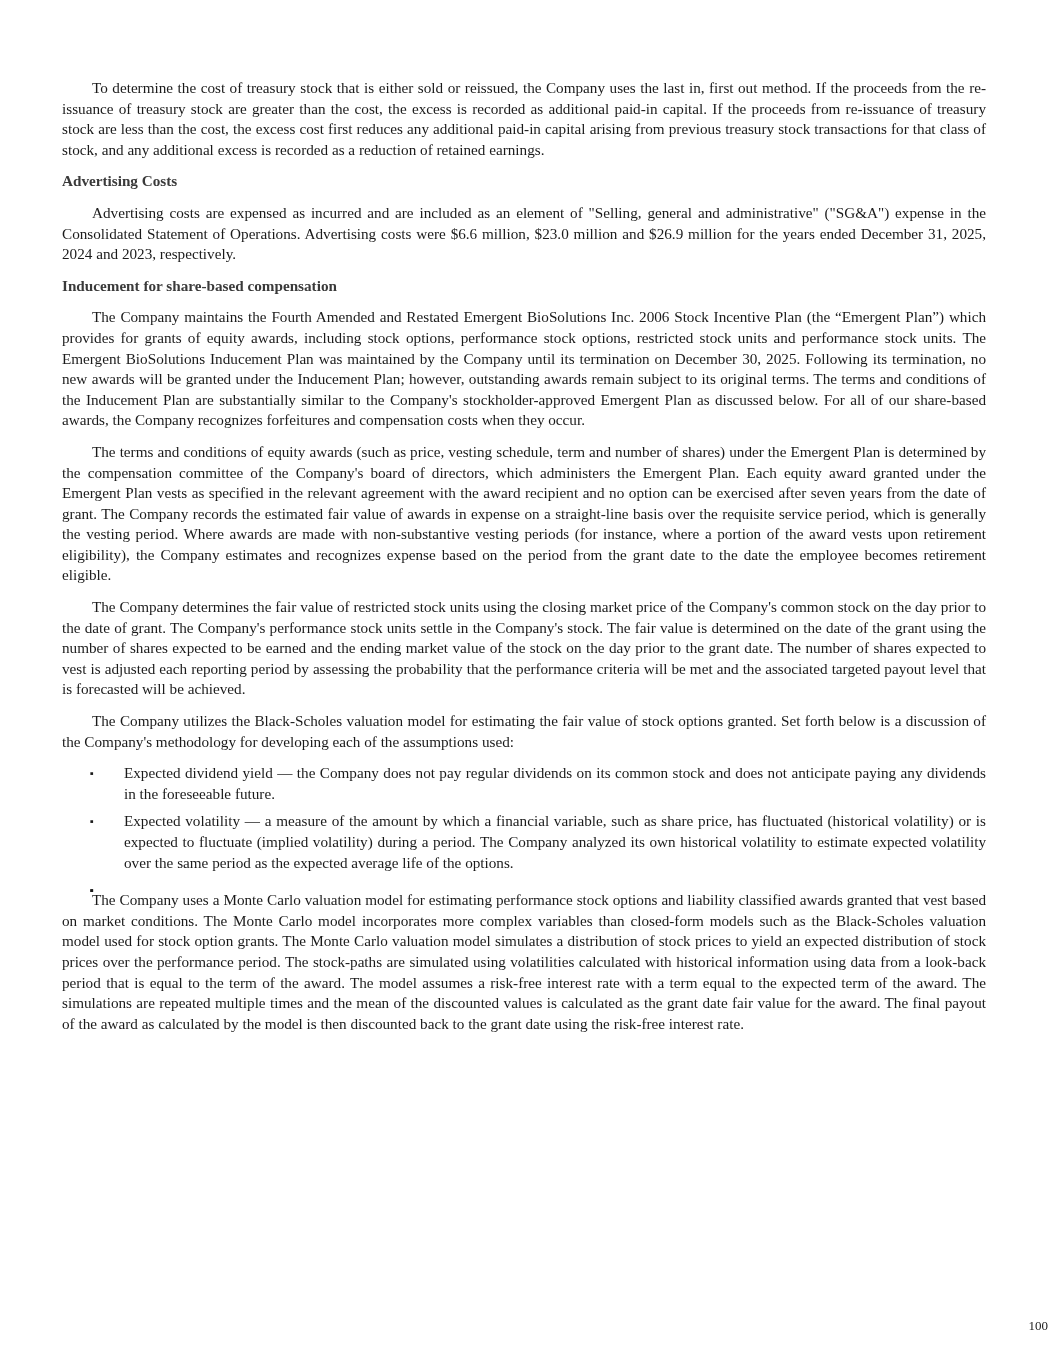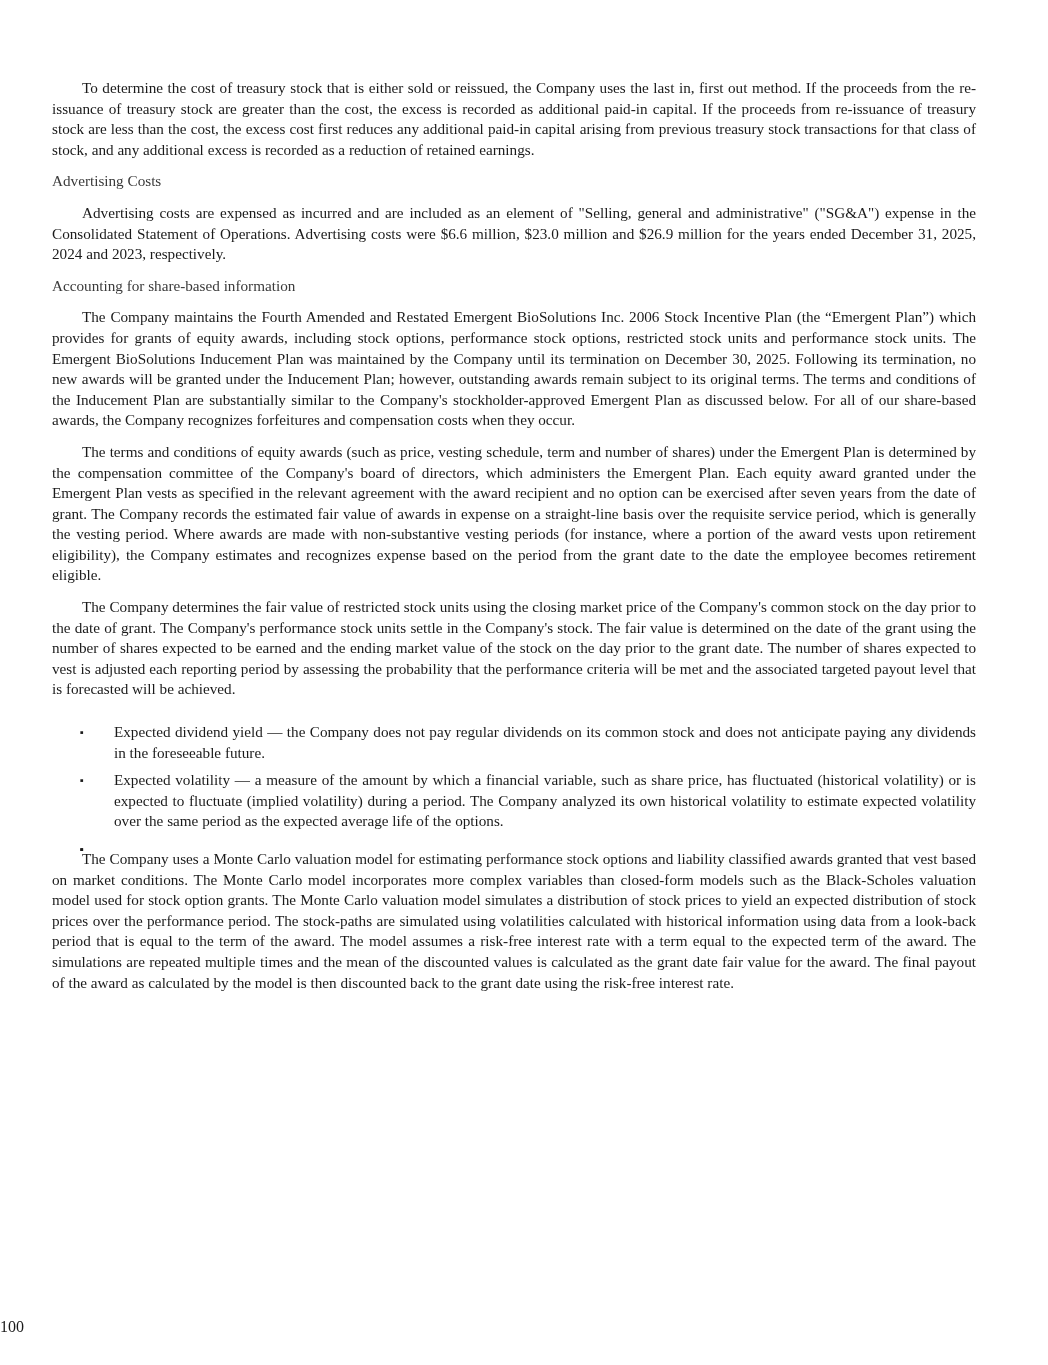--- a/index.html
+++ b/index.html
@@ -1,56 +1,57 @@
 <!DOCTYPE html>
 <html><head>
 <meta charset="utf-8">
 <style>
   html, body { margin: 0; padding: 0; background: #ffffff; }
   body {
     width: 1048px; height: 1365px; position: relative; overflow: hidden;
     font-family: "Liberation Serif", "DejaVu Serif", serif;
     color: #1a1a1a;
   }
-  .page { position: absolute; left: 52px; top: 78px; width: 924px; }
+  .page { position: absolute; left: 62px; top: 78px; width: 924px; }
   p, .heading, .bullet {
     margin: 0; font-size: 15.2px; line-height: 20.6px; text-align: justify;
   }
   p.indent { text-indent: 30px; }
-  .heading { font-weight: normal; color: #3a3a3a; }
+  .heading { font-weight: bold; color: #3a3a3a; }
   .gap-s { height: 10px; }
   .gap-m { height: 11px; }
   .bullets { margin: 0; padding: 0; list-style: none; }
   .bullet { position: relative; padding-left: 62px; margin-bottom: 7px; }
   .bullet .marker {
     position: absolute; left: 28px; top: 0; font-size: 11px; line-height: 20.6px;
   }
   .footer {
     position: absolute; left: 0; width: 1048px; top: 1318px;
-    text-align: left; font-size: 16px;
+    text-align: right; font-size: 13px;
   }
 </style>
 </head>
 <body>
 
 <div class="page">
   <p class="indent">To determine the cost of treasury stock that is either sold or reissued, the Company uses the last in, first out method. If the proceeds from the re-issuance of treasury stock are greater than the cost, the excess is recorded as additional paid-in capital. If the proceeds from re-issuance of treasury stock are less than the cost, the excess cost first reduces any additional paid-in capital arising from previous treasury stock transactions for that class of stock, and any additional excess is recorded as a reduction of retained earnings.</p>
   <div class="gap-m"></div>
   <div class="heading">Advertising Costs</div>
   <div class="gap-m"></div>
   <p class="indent">Advertising costs are expensed as incurred and are included as an element of "Selling, general and administrative" ("SG&amp;A") expense in the Consolidated Statement of Operations. Advertising costs were $6.6 million, $23.0 million and $26.9 million for the years ended December 31, 2025, 2024 and 2023, respectively.</p>
   <div class="gap-m"></div>
-  <div class="heading">Accounting for share-based information</div>
+  <div class="heading">Inducement for share-based compensation</div>
   <div class="gap-m"></div>
   <p class="indent">The Company maintains the Fourth Amended and Restated Emergent BioSolutions Inc. 2006 Stock Incentive Plan (the “Emergent Plan”) which provides for grants of equity awards, including stock options, performance stock options, restricted stock units and performance stock units. The Emergent BioSolutions Inducement Plan was maintained by the Company until its termination on December 30, 2025. Following its termination, no new awards will be granted under the Inducement Plan; however, outstanding awards remain subject to its original terms. The terms and conditions of the Inducement Plan are substantially similar to the Company's stockholder-approved Emergent Plan as discussed below. For all of our share-based awards, the Company recognizes forfeitures and compensation costs when they occur.</p>
   <div class="gap-m"></div>
   <p class="indent">The terms and conditions of equity awards (such as price, vesting schedule, term and number of shares) under the Emergent Plan is determined by the compensation committee of the Company's board of directors, which administers the Emergent Plan. Each equity award granted under the Emergent Plan vests as specified in the relevant agreement with the award recipient and no option can be exercised after seven years from the date of grant. The Company records the estimated fair value of awards in expense on a straight-line basis over the requisite service period, which is generally the vesting period. Where awards are made with non-substantive vesting periods (for instance, where a portion of the award vests upon retirement eligibility), the Company estimates and recognizes expense based on the period from the grant date to the date the employee becomes retirement eligible.</p>
   <div class="gap-m"></div>
   <p class="indent">The Company determines the fair value of restricted stock units using the closing market price of the Company's common stock on the day prior to the date of grant. The Company's performance stock units settle in the Company's stock. The fair value is determined on the date of the grant using the number of shares expected to be earned and the ending market value of the stock on the day prior to the grant date. The number of shares expected to vest is adjusted each reporting period by assessing the probability that the performance criteria will be met and the associated targeted payout level that is forecasted will be achieved.</p>
   <div class="gap-m"></div>
+  <p class="indent">The Company utilizes the Black-Scholes valuation model for estimating the fair value of stock options granted. Set forth below is a discussion of the Company's methodology for developing each of the assumptions used:</p>
   <div class="gap-m"></div>
   <ul class="bullets">
     <li class="bullet">
       <span class="marker">▪</span>
       <span>Expected dividend yield — the Company does not pay regular dividends on its common stock and does not anticipate paying any dividends in the foreseeable future.</span>
     </li>
     <li class="bullet">
       <span class="marker">▪</span>
       <span>Expected volatility — a measure of the amount by which a financial variable, such as share price, has fluctuated (historical volatility) or is expected to fluctuate (implied volatility) during a period. The Company analyzed its own historical volatility to estimate expected volatility over the same period as the expected average life of the options.</span>
     </li>

